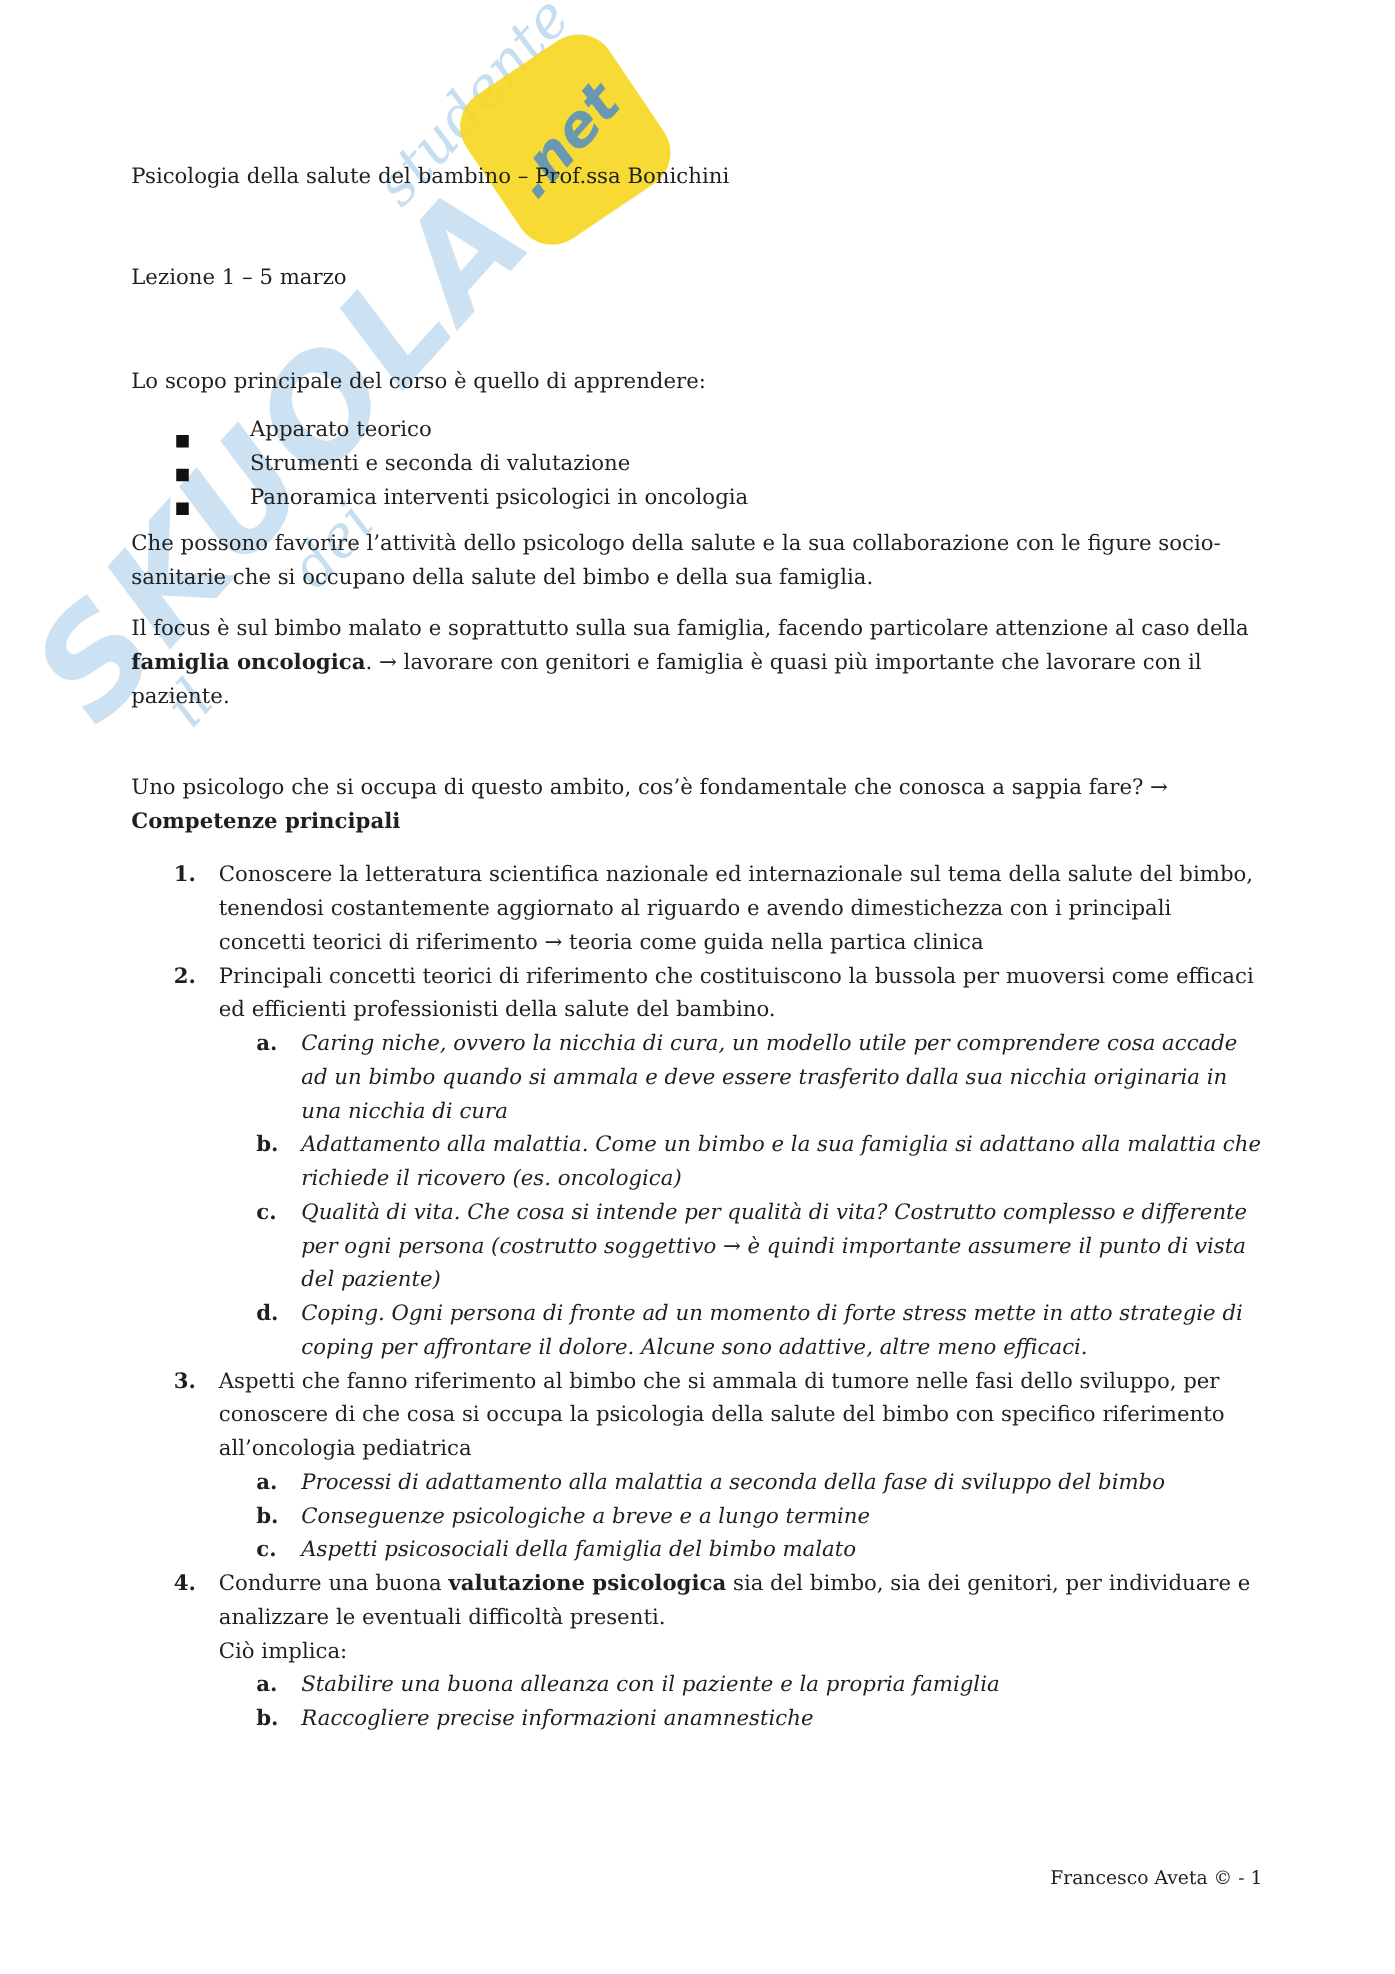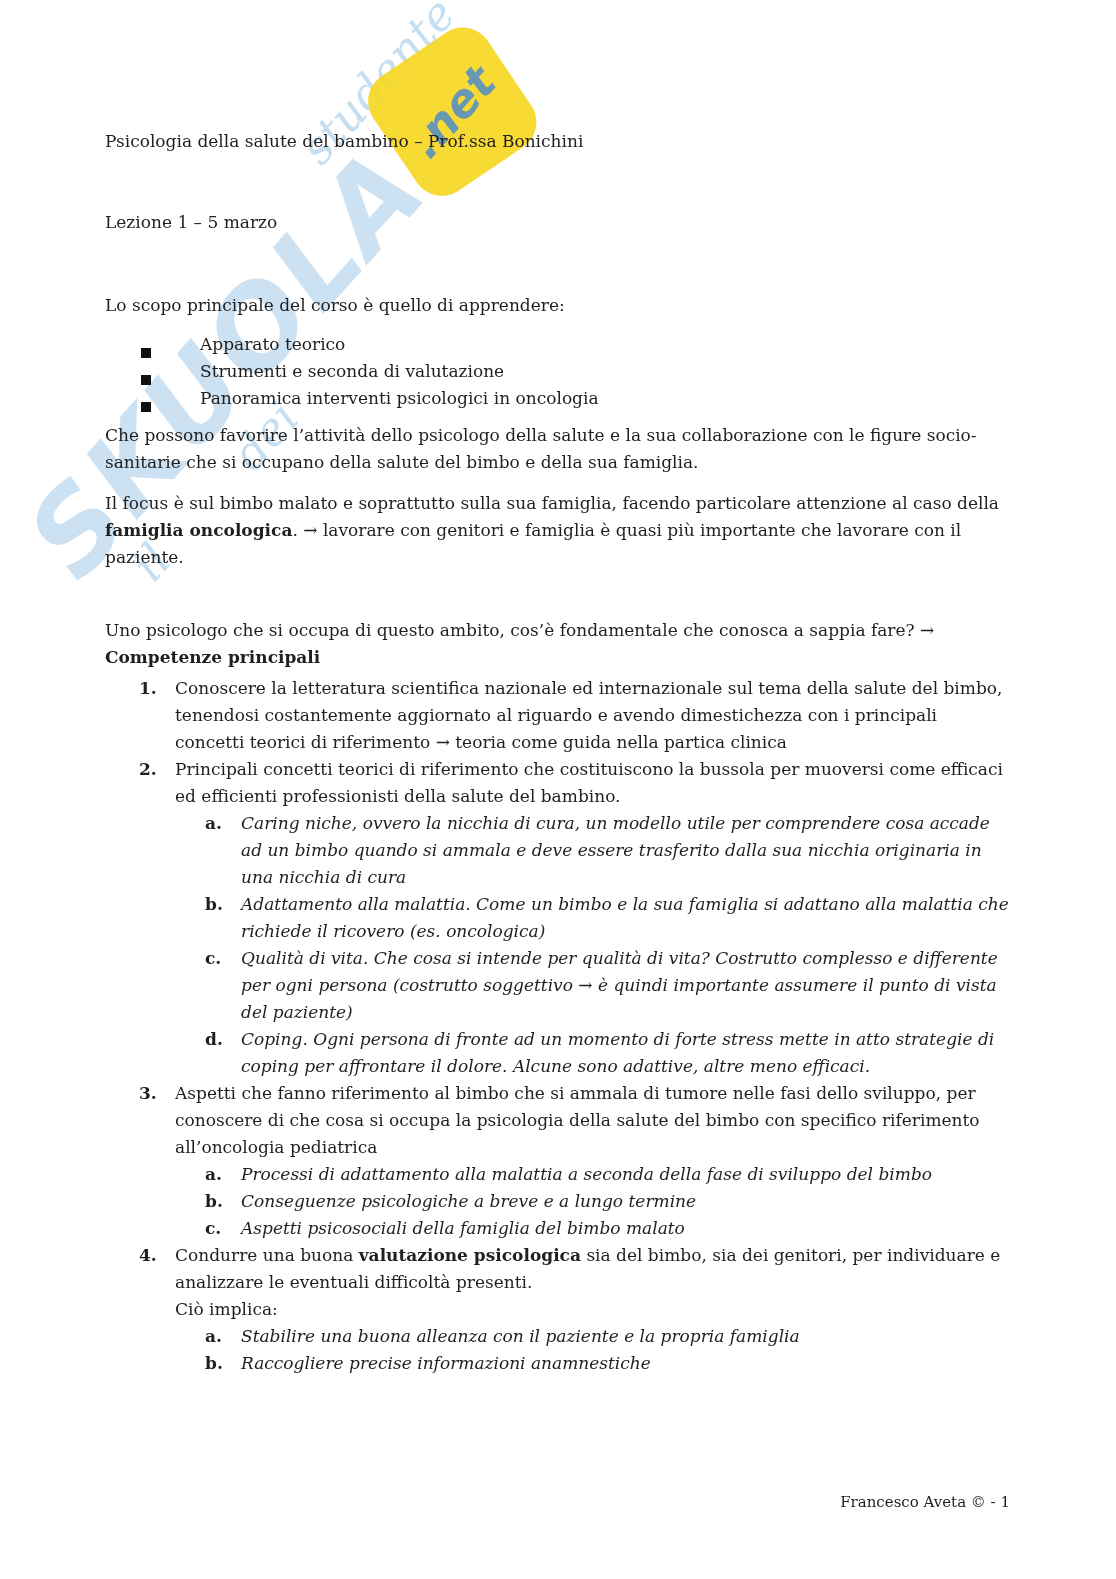--- a/index.html
+++ b/index.html
@@ -106,21 +106,21 @@
   .bullet-square {
     width: 10px;
     height: 10px;
     background: #111111;
     flex: 0 0 10px;
     margin: 9px 22px 0 0;
   }
 
   .after-bullets { margin: 0 0 14px 0; }
   .focus-para    { margin: 0 0 46px 0; }
-  .question-para { margin: 0 0 4px 0; }
+  .question-para { margin: 0 0 16px 0; }
 
   .olist { margin: 0; }
   .li {
     display: flex;
     align-items: flex-start;
     padding-left: 34px;
   }
   .li-num {
     flex: 0 0 36px;
     font-weight: bold;

